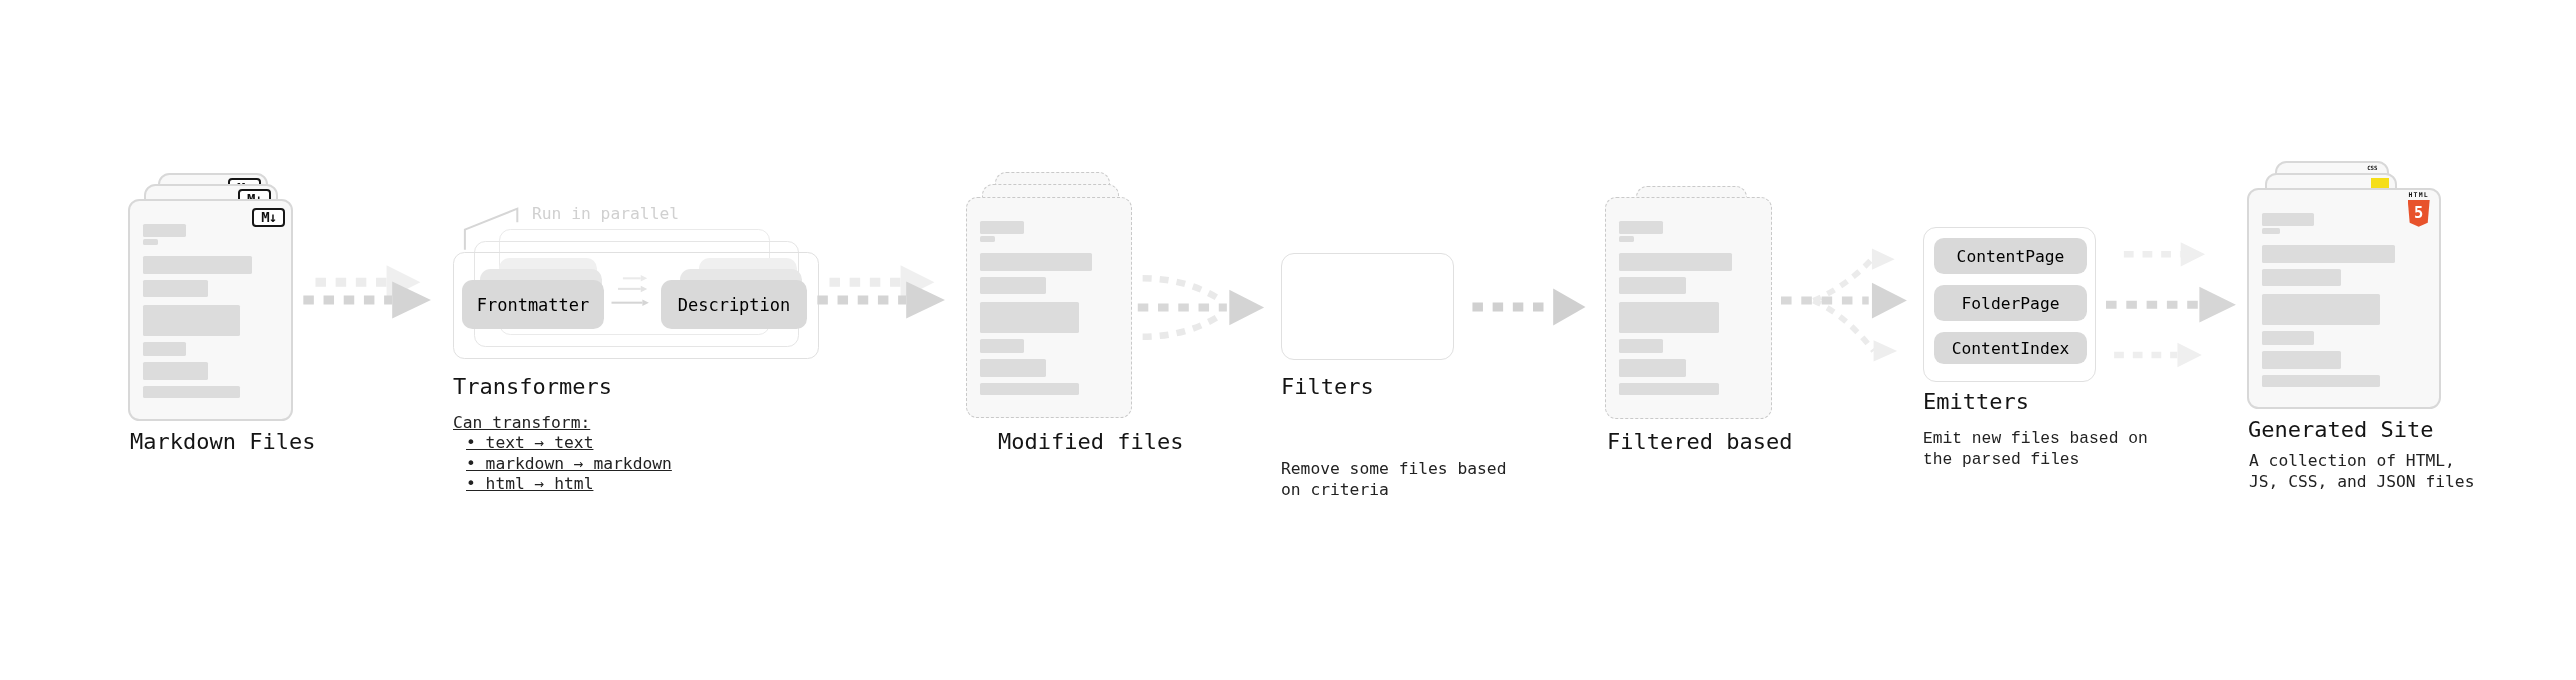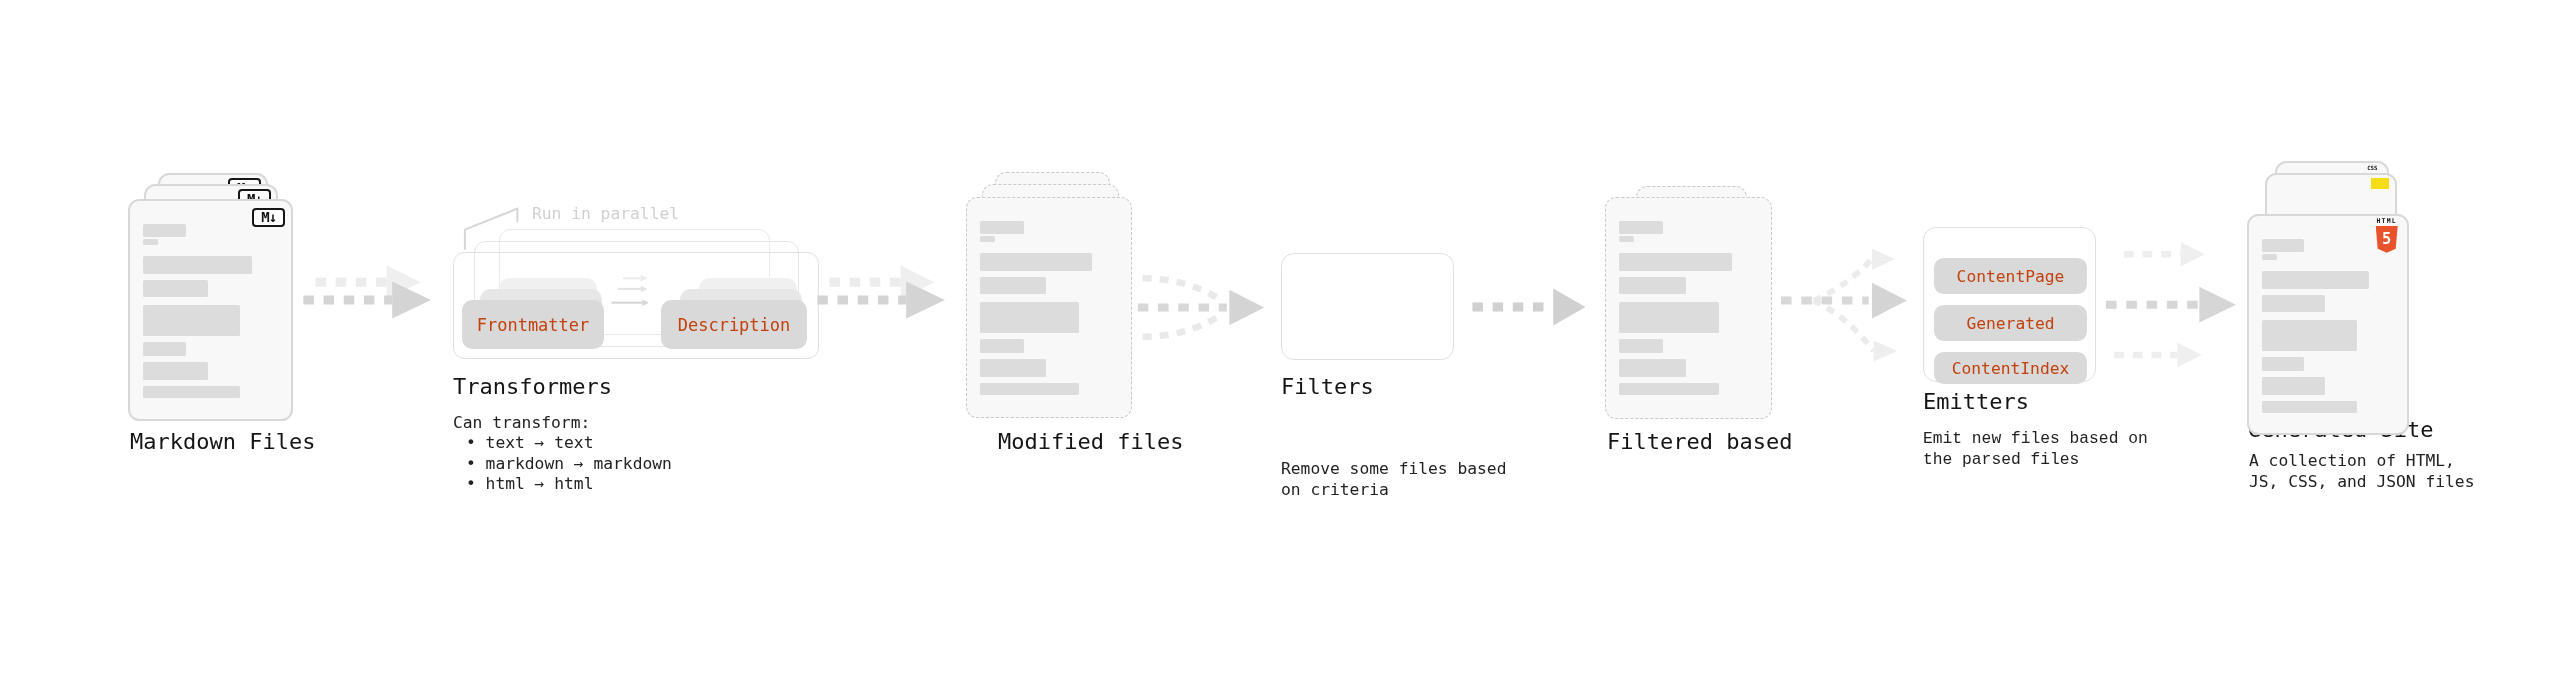--- a/index.html
+++ b/index.html
@@ -34,21 +34,21 @@
              text-align:center;line-height:6.5px;border-bottom:2.4px solid var(--css-blue,#2d63e8);box-sizing:content-box;}
 
   
   .tbox{position:absolute;border:1.6px solid #e0e0e0;border-radius:11.4px;background:transparent;box-sizing:border-box;}
   .tbox.back{border-color:#eaeaea;}
   .tbox.mid{border-color:#e5e5e5;}
   .cbox{position:absolute;border:1.6px solid #e0e0e0;border-radius:13px;background:#fff;box-sizing:border-box;}
 
   
   .pill{position:absolute;background:var(--pill-gray,#d9d9d9);border-radius:10.6px;
-        display:flex;align-items:center;justify-content:center;font-size:17px;color:#c2410c;white-space:nowrap;margin-top:20px;}
+        display:flex;align-items:center;justify-content:center;font-size:17px;color:#000000;white-space:nowrap;}
   .pill.small{font-size:16.3px;border-radius:9.8px;}
   .pill.ghost1{background:#e7e7e7;}
   .pill.ghost2{background:#f0f0f0;}
 
   
   .title{position:absolute;font-size:22px;line-height:24.4px;color:#141414;white-space:nowrap;}
   .desc{position:absolute;font-size:16.3px;line-height:21px;color:#222;white-space:pre-line;}
   .desc-list{position:absolute;font-size:16.3px;line-height:20.3px;color:#222;}
   .desc-list .bullet{display:block;padding-left:13px;white-space:nowrap;}
   .note{position:absolute;font-size:16.3px;color:#d0d0d0;white-space:nowrap;}
@@ -108,21 +108,21 @@
   <svg class="arrow" style="left:608px;top:271px;z-index:4;" width="46" height="39" viewBox="0 0 56 48">
     <line x1="18" y1="9" x2="40" y2="9" stroke="#eaeaea" stroke-width="2.5"></line>
       <polygon points="40,5 48,9 40,13" fill="#eaeaea"></polygon>
     <line x1="12" y1="22" x2="40" y2="22" stroke="#e3e3e3" stroke-width="2.5"></line>
       <polygon points="40,18 48,22 40,26" fill="#e3e3e3"></polygon>
     <line x1="4" y1="39" x2="42" y2="39" stroke="#d5d5d5" stroke-width="2.5"></line>
       <polygon points="42,35 50,39 42,43" fill="#d5d5d5"></polygon>
   </svg>
 
   <div class="title" style="left:453px;top:375px;">Transformers</div>
-  <div class="desc-list" style="left:453px;top:413px;">
+  <div class="desc-list" style="left:453px;top:413px;text-decoration:underline;">
     <span style="display:block;white-space:nowrap;">Can transform:</span>
     <span class="bullet">• text → text</span>
     <span class="bullet">• markdown → markdown</span>
     <span class="bullet">• html → html</span>
   </div>
 
   <svg class="arrow" style="left:817px;top:262px;" width="138" height="63" viewBox="0 0 170 78">
     <line x1="15" y1="25" x2="103" y2="25" stroke="#ececec" stroke-width="11" stroke-dasharray="13 12"></line>
     <polygon points="103,4 145,25 103,46" fill="#efefef"></polygon>
     <line x1="0" y1="47" x2="110" y2="47" stroke="#d4d4d4" stroke-width="11" stroke-dasharray="13 12"></line>
@@ -181,42 +181,42 @@
     <path d="M 40 77 Q 80 60 112 26" fill="none" stroke="#ebebeb" stroke-width="7" stroke-dasharray="10 9"></path>
     <polygon points="112,13 140,26 112,39" fill="#eeeeee"></polygon>
     <path d="M 40 77 Q 80 95 114 139" fill="none" stroke="#ebebeb" stroke-width="7" stroke-dasharray="10 9"></path>
     <polygon points="114,126 143,139 114,152" fill="#eeeeee"></polygon>
     <line x1="0" y1="77" x2="108" y2="77" stroke="#d8d8d8" stroke-width="10" stroke-dasharray="13 12"></line>
     <polygon points="112,55 155,77 112,99" fill="#d4d4d4"></polygon>
   </svg>
 
   <div class="cbox" style="left:1923px;top:227px;width:173px;height:155px;"></div>
   <div class="pill small" style="left:1934px;top:238px;width:153px;height:36px;">ContentPage</div>
-  <div class="pill small" style="left:1934px;top:285px;width:153px;height:36px;">Generated</div>
+  <div class="pill small" style="left:1934px;top:285px;width:153px;height:36px;">FolderPage</div>
   <div class="pill small" style="left:1934px;top:332px;width:153px;height:32px;">ContentIndex</div>
   <div class="title" style="left:1923px;top:390px;">Emitters</div>
   <div class="desc" style="left:1923px;top:428px;font-family:Liberation Mono, monospace;">Emit new files based on
 the parsed files</div>
 
   <svg class="arrow" style="left:2106px;top:237px;" width="134" height="137" viewBox="0 0 165 168">
     <line x1="22" y1="21" x2="92" y2="21" stroke="#eeeeee" stroke-width="8" stroke-dasharray="12 11"></line>
     <polygon points="92,6 122,21 92,36" fill="#efefef"></polygon>
     <line x1="0" y1="83" x2="115" y2="83" stroke="#d6d6d6" stroke-width="10" stroke-dasharray="13 12"></line>
     <polygon points="115,61 160,83 115,105" fill="#d6d6d6"></polygon>
     <line x1="10" y1="145" x2="88" y2="145" stroke="#eeeeee" stroke-width="8" stroke-dasharray="12 11"></line>
     <polygon points="88,130 118,145 88,160" fill="#efefef"></polygon>
   </svg>
 
   <div class="card" style="left:2275px;top:161px;width:114px;height:57px;z-index:1;">
     <span class="css-badge" style="right:5.7px;top:1.6px;">CSS</span>
   </div>
   <div class="card" style="left:2265px;top:173px;width:132px;height:65px;z-index:2;">
     <span class="js-badge" style="right:5.7px;top:3.3px;"></span>
   </div>
-  <div class="card" style="left:2247px;top:188px;width:162px;height:221px;z-index:3;margin-top:26px;">
+  <div class="card" style="left:2247px;top:188px;width:194px;height:221px;z-index:3;">
     <div class="html5" style="right:8.1px;top:1.6px;">
       <div class="t">HTML</div>
       <div class="shield">5</div>
     </div>
     <div class="bars">
       <i class="bar b1"></i>
       <i class="bar b2"></i>
       <i class="bar b3"></i>
       <i class="bar b4"></i>
       <i class="bar b5"></i>

